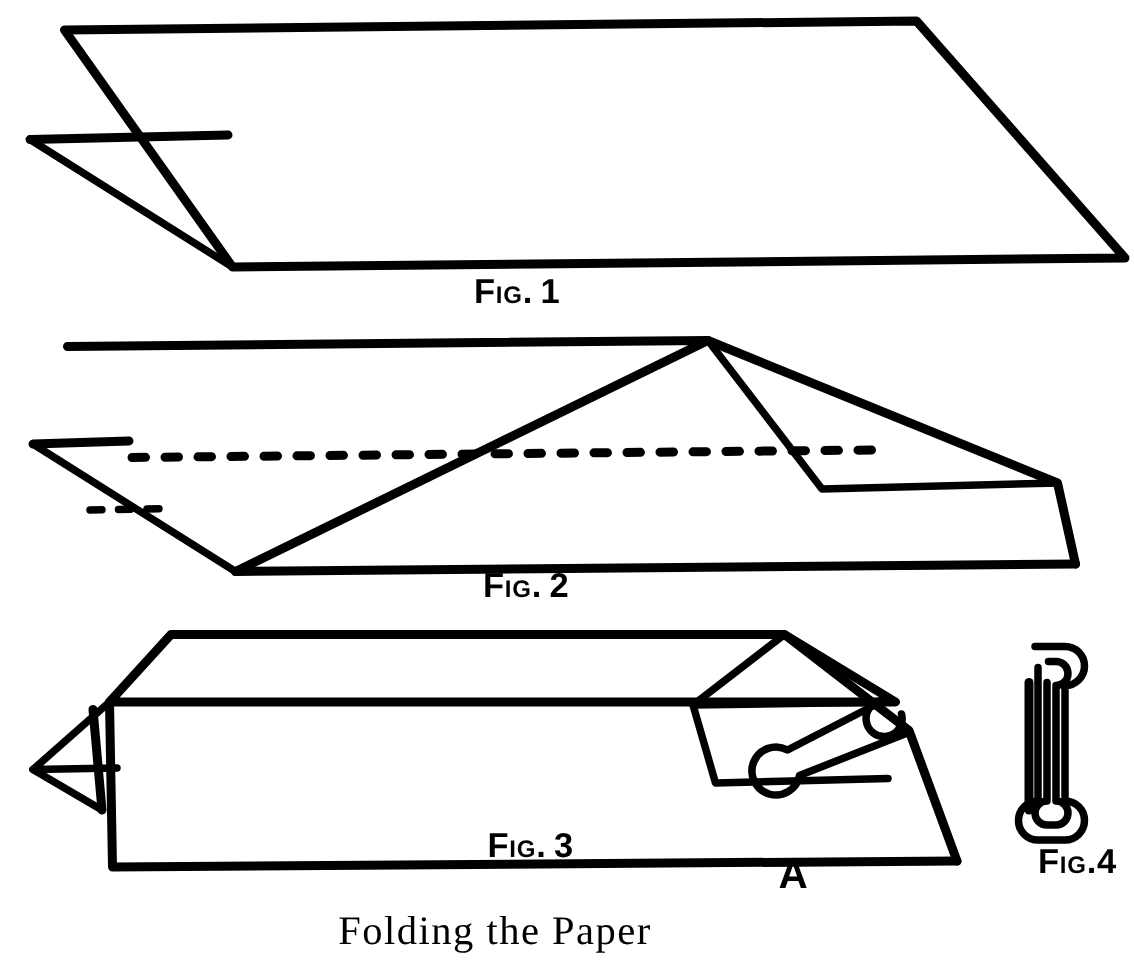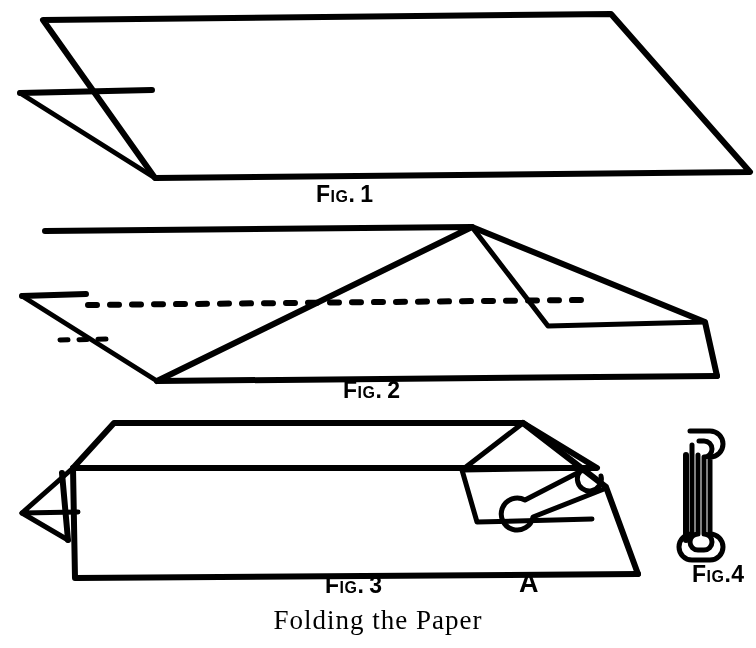--- a/index.html
+++ b/index.html
@@ -33,43 +33,42 @@
   .fig-label .cap {
     font-size: 23px;
   }
   .fig-label .sc {
     font-size: 16px;
   }
   .fig-label .num {
     font-size: 23px;
   }
   #label-fig1 { left: 316px; top: 181px; }
-  #label-fig2 { left: 343px; top: 377px; }
-  #label-fig3 { left: 325px; top: 572px; }
+  #label-fig2 { left: 322px; top: 377px; }
+  #label-fig3 { left: 325px; top: 550px; }
   #label-fig4 { left: 692px; top: 561px; }
   #label-a {
     position: absolute;
     left: 519px;
     top: 568px;
     font-family: "Liberation Sans", sans-serif;
     font-weight: bold;
     font-size: 27px;
     color: #000000;
   }
   #caption {
     position: absolute;
     left: 0;
     top: 605px;
     width: 660px;
     text-align: center;
     font-family: "Liberation Serif", serif;
     font-size: 27px;
     color: #000000;
     letter-spacing: 1px;
-    margin-left: 48px;
   }
 </style>
 </head>
 <body>
 
 <svg id="figure-sheet" viewBox="0 0 756 648" xmlns="http://www.w3.org/2000/svg">
 
   <g fill="none" stroke="#000000" stroke-linecap="round" stroke-linejoin="round">
 
     <path d="M 43 20 L 611 14 L 750 172 L 155 178 Z" stroke-width="6"></path>

